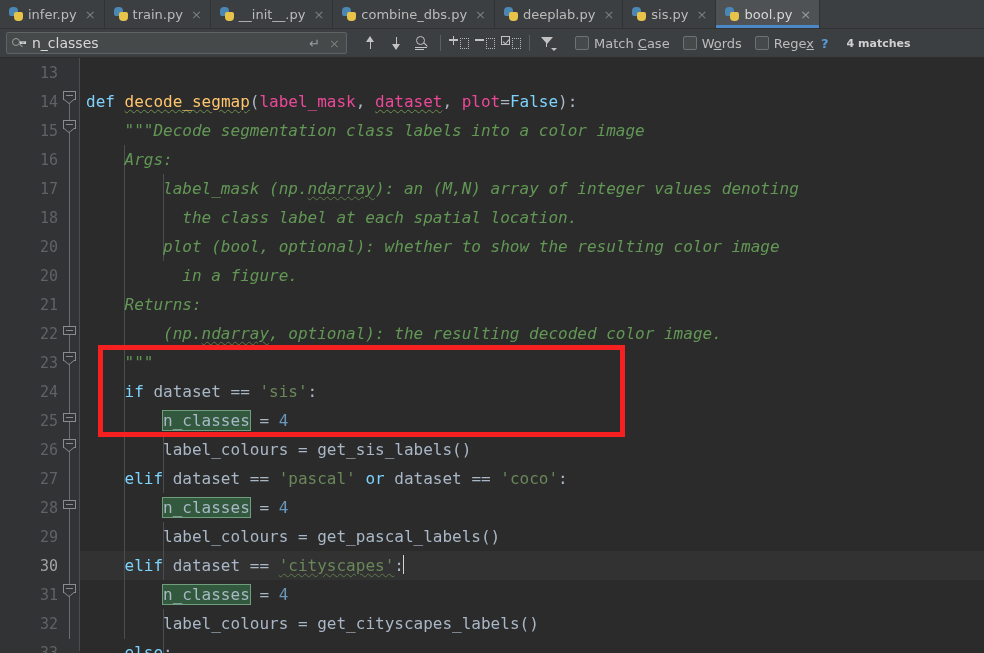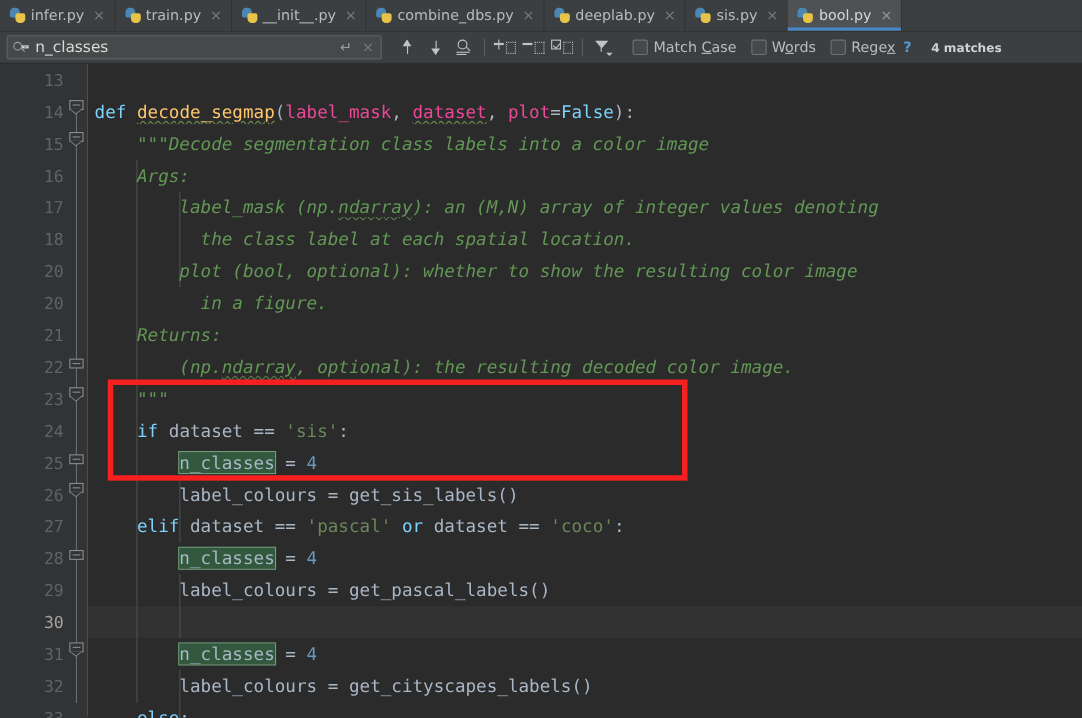--- a/index.html
+++ b/index.html
@@ -731,20 +731,21 @@
       </div>
 
       <div class="line">
         <span class="lineno">29</span>
         <span class="code">        <span class="ident">label_colours</span> <span class="punct">=</span> <span class="ident">get_pascal_labels</span><span class="punct">()</span></span>
       </div>
 
       <div class="line current">
         <span class="ln-bg"></span>
         <span class="lineno">30</span>
+        <span class="code">    <span class="kw">elif</span> <span class="ident">dataset</span> <span class="punct">==</span> <span class="str squig-g">'cityscapes'</span><span class="punct">:</span><span class="caret"></span></span>
       </div>
 
       <div class="line">
         <span class="lineno">31</span>
         <span class="code">        <span class="match-hl">n_classes</span> <span class="punct">=</span> <span class="num">4</span></span>
       </div>
 
       <div class="line">
         <span class="lineno">32</span>
         <span class="code">        <span class="ident">label_colours</span> <span class="punct">=</span> <span class="ident">get_cityscapes_labels</span><span class="punct">()</span></span>

